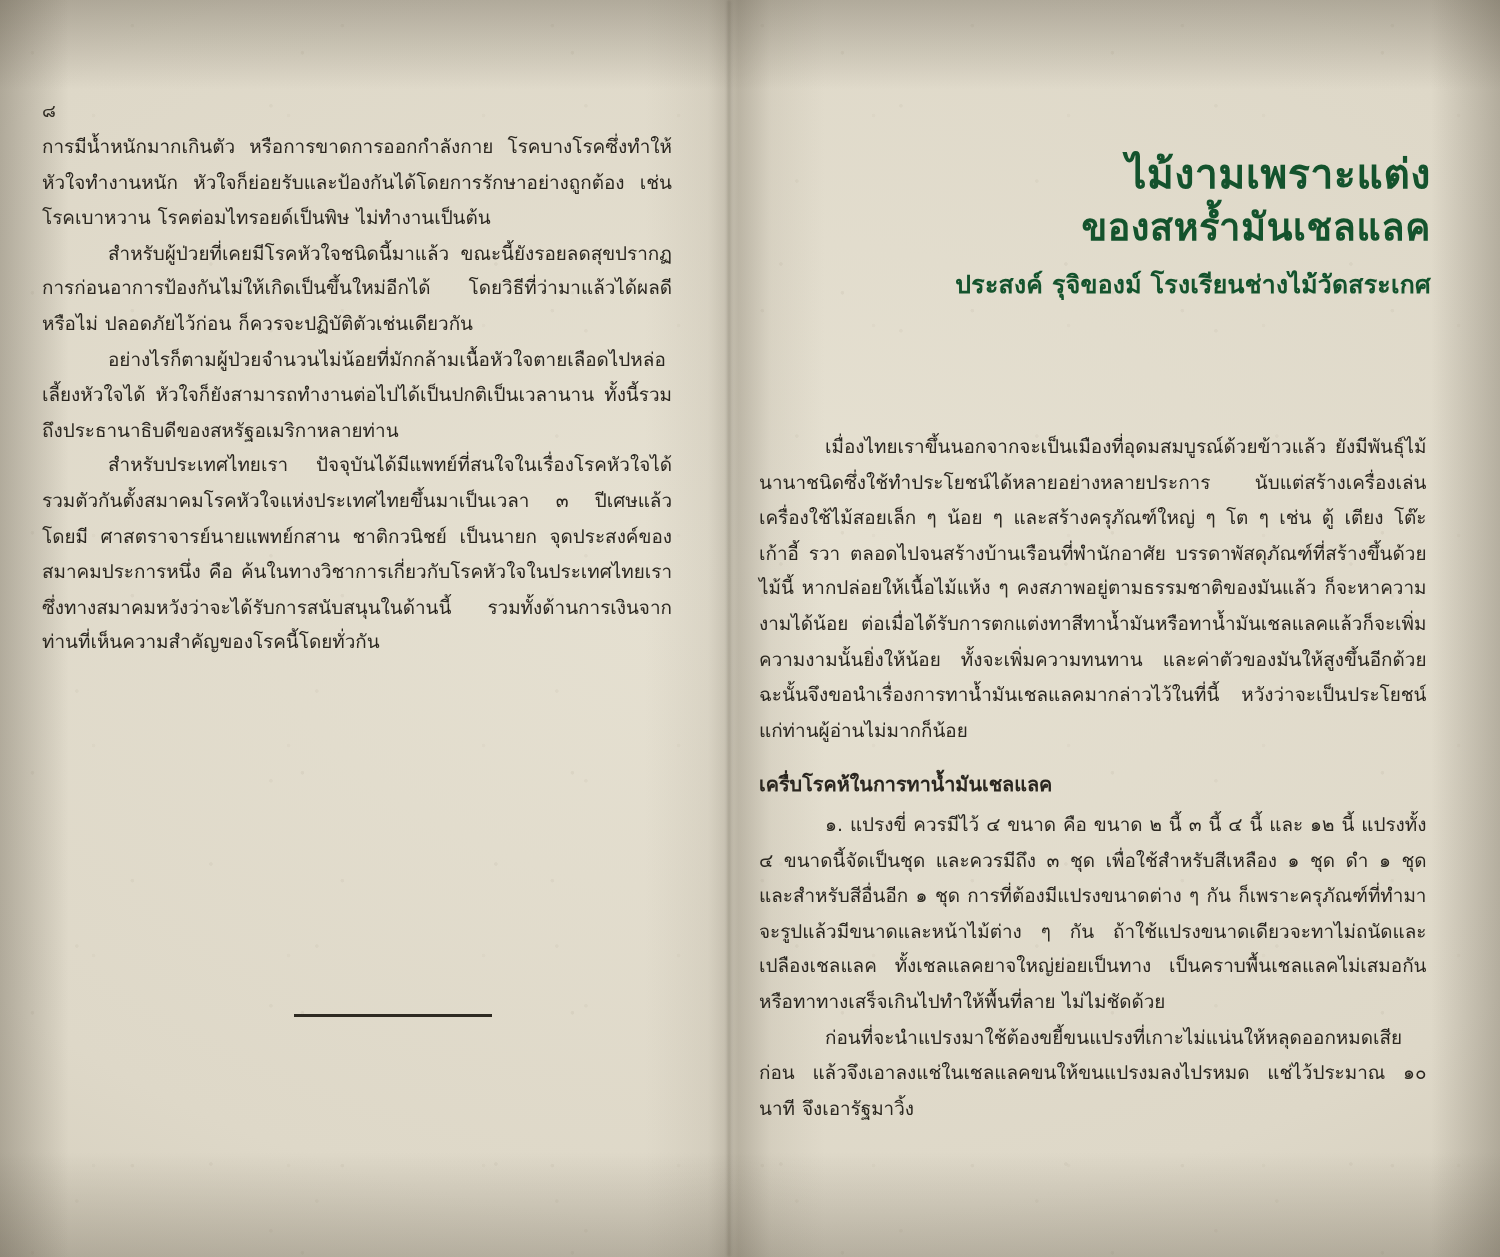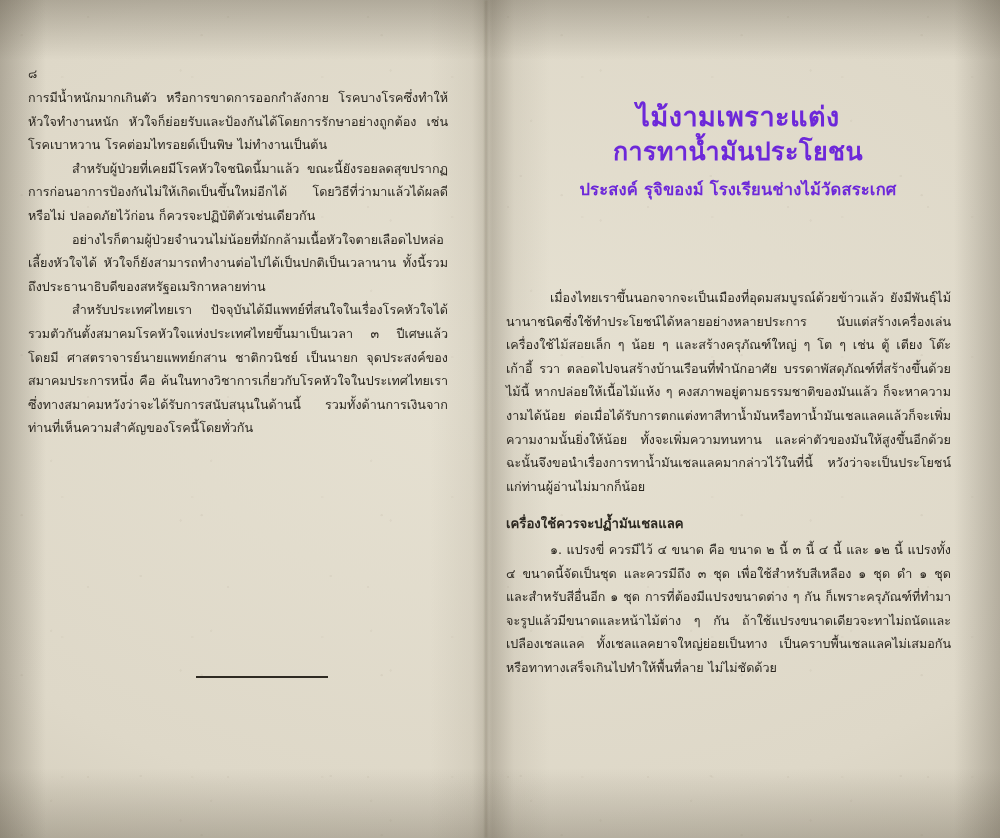--- a/index.html
+++ b/index.html
@@ -107,25 +107,25 @@
     position: absolute;
     left: 196px;
     top: 676px;
     width: 132px;
     height: 0;
     border-top: 2.5px solid #2e2a22;
   }
 
   .title-block {
     position: absolute;
-    left: 20px;
+    left: 10px;
     top: 100px;
     width: 452px;
-    text-align: center;
-    color: #6d28d9;
+    text-align: right;
+    color: #14532d;
   }
   .title-main {
     font-size: 27px;
     line-height: 34px;
     letter-spacing: 0.5px;
     font-weight: 700;
   }
   .title-or {
     font-size: 13px;
     line-height: 24px;
@@ -186,28 +186,29 @@
       <p class="para indented gap-before">สำหรับผู้ป่วยที่เคยมีโรคหัวใจชนิดนี้มาแล้ว ขณะนี้ยังรอยลดสุขปรากฏการก่อนอาการป้องกันไม่ให้เกิดเป็นขึ้นใหม่อีกได้ โดยวิธีที่ว่ามาแล้วได้ผลดีหรือไม่ ปลอดภัยไว้ก่อน ก็ควรจะปฏิบัติตัวเช่นเดียวกัน</p>
       <p class="para indented gap-before">อย่างไรก็ตามผู้ป่วยจำนวนไม่น้อยที่มักกล้ามเนื้อหัวใจตายเลือดไปหล่อเลี้ยงหัวใจได้ หัวใจก็ยังสามารถทำงานต่อไปได้เป็นปกติเป็นเวลานาน ทั้งนี้รวมถึงประธานาธิบดีของสหรัฐอเมริกาหลายท่าน</p>
       <p class="para indented gap-before">สำหรับประเทศไทยเรา ปัจจุบันได้มีแพทย์ที่สนใจในเรื่องโรคหัวใจได้รวมตัวกันตั้งสมาคมโรคหัวใจแห่งประเทศไทยขึ้นมาเป็นเวลา ๓ ปีเศษแล้ว โดยมี ศาสตราจารย์นายแพทย์กสาน ชาติกวนิชย์ เป็นนายก จุดประสงค์ของสมาคมประการหนึ่ง คือ ค้นในทางวิชาการเกี่ยวกับโรคหัวใจในประเทศไทยเรา ซึ่งทางสมาคมหวังว่าจะได้รับการสนับสนุนในด้านนี้ รวมทั้งด้านการเงินจากท่านที่เห็นความสำคัญของโรคนี้โดยทั่วกัน</p>
     </div>
     <div class="rule"></div>
   </div>
 
   <div class="col col-right">
     <div class="title-block">
       <div class="title-main">ไม้งามเพราะแต่ง</div>
-      <div class="title-sub">การทาน้ำมันประโยชน</div>
+      <div class="title-sub">ของสหร้ำมันเชลแลค</div>
       <div class="byline">ประสงค์  รุจิของม์  โรงเรียนช่างไม้วัดสระเกศ</div>
     </div>
 
     <div class="body-text right-body">
       <p class="para indented">เมื่องไทยเราขึ้นนอกจากจะเป็นเมืองที่อุดมสมบูรณ์ด้วยข้าวแล้ว ยังมีพันธุ์ไม้นานาชนิดซึ่งใช้ทำประโยชน์ได้หลายอย่างหลายประการ นับแต่สร้างเครื่องเล่น เครื่องใช้ไม้สอยเล็ก ๆ น้อย ๆ และสร้างครุภัณฑ์ใหญ่ ๆ โต ๆ เช่น ตู้ เตียง โต๊ะ เก้าอี้ รวา ตลอดไปจนสร้างบ้านเรือนที่พำนักอาศัย บรรดาพัสดุภัณฑ์ที่สร้างขึ้นด้วยไม้นี้ หากปล่อยให้เนื้อไม้แห้ง ๆ คงสภาพอยู่ตามธรรมชาติของมันแล้ว ก็จะหาความงามได้น้อย ต่อเมื่อได้รับการตกแต่งทาสีทาน้ำมันหรือทาน้ำมันเชลแลคแล้วก็จะเพิ่มความงามนั้นยิ่งให้น้อย ทั้งจะเพิ่มความทนทาน และค่าตัวของมันให้สูงขึ้นอีกด้วย ฉะนั้นจึงขอนำเรื่องการทาน้ำมันเชลแลคมากล่าวไว้ในที่นี้ หวังว่าจะเป็นประโยชน์แก่ท่านผู้อ่านไม่มากก็น้อย</p>
-      <div class="section-head">เครื่องใช้ควรจะปฏ้ำมันเชลแลค</div>
+      <div class="section-head">เครื่บโรคห้ในการทาน้ำมันเชลแลค</div>
       <p class="para indented">๑. แปรงขี่ ควรมีไว้ ๔ ขนาด คือ ขนาด ๒ นี้ ๓ นี้ ๔ นี้ และ ๑๒ นี้ แปรงทั้ง ๔ ขนาดนี้จัดเป็นชุด และควรมีถึง ๓ ชุด เพื่อใช้สำหรับสีเหลือง ๑ ชุด ดำ ๑ ชุด และสำหรับสีอื่นอีก ๑ ชุด การที่ต้องมีแปรงขนาดต่าง ๆ กัน ก็เพราะครุภัณฑ์ที่ทำมาจะรูปแล้วมีขนาดและหน้าไม้ต่าง ๆ กัน ถ้าใช้แปรงขนาดเดียวจะทาไม่ถนัดและเปลืองเชลแลค ทั้งเชลแลคยาจใหญ่ย่อยเป็นทาง เป็นคราบพื้นเชลแลคไม่เสมอกัน หรือทาทางเสร็จเกินไปทำให้พื้นที่ลาย ไม่ไม่ชัดด้วย</p>
+      <p class="para indented gap-before">ก่อนที่จะนำแปรงมาใช้ต้องขยี้ขนแปรงที่เกาะไม่แน่นให้หลุดออกหมดเสียก่อน แล้วจึงเอาลงแช่ในเชลแลคขนให้ขนแปรงมลงไปรหมด แช่ไว้ประมาณ ๑๐ นาที จึงเอารัฐมาวิ้ง</p>
     </div>
   </div>
 
   <div class="edge-top"></div>
   <div class="edge-bottom"></div>
   <div class="edge-left"></div>
   <div class="edge-right"></div>
   <div class="grain"></div>
 </div>
 

